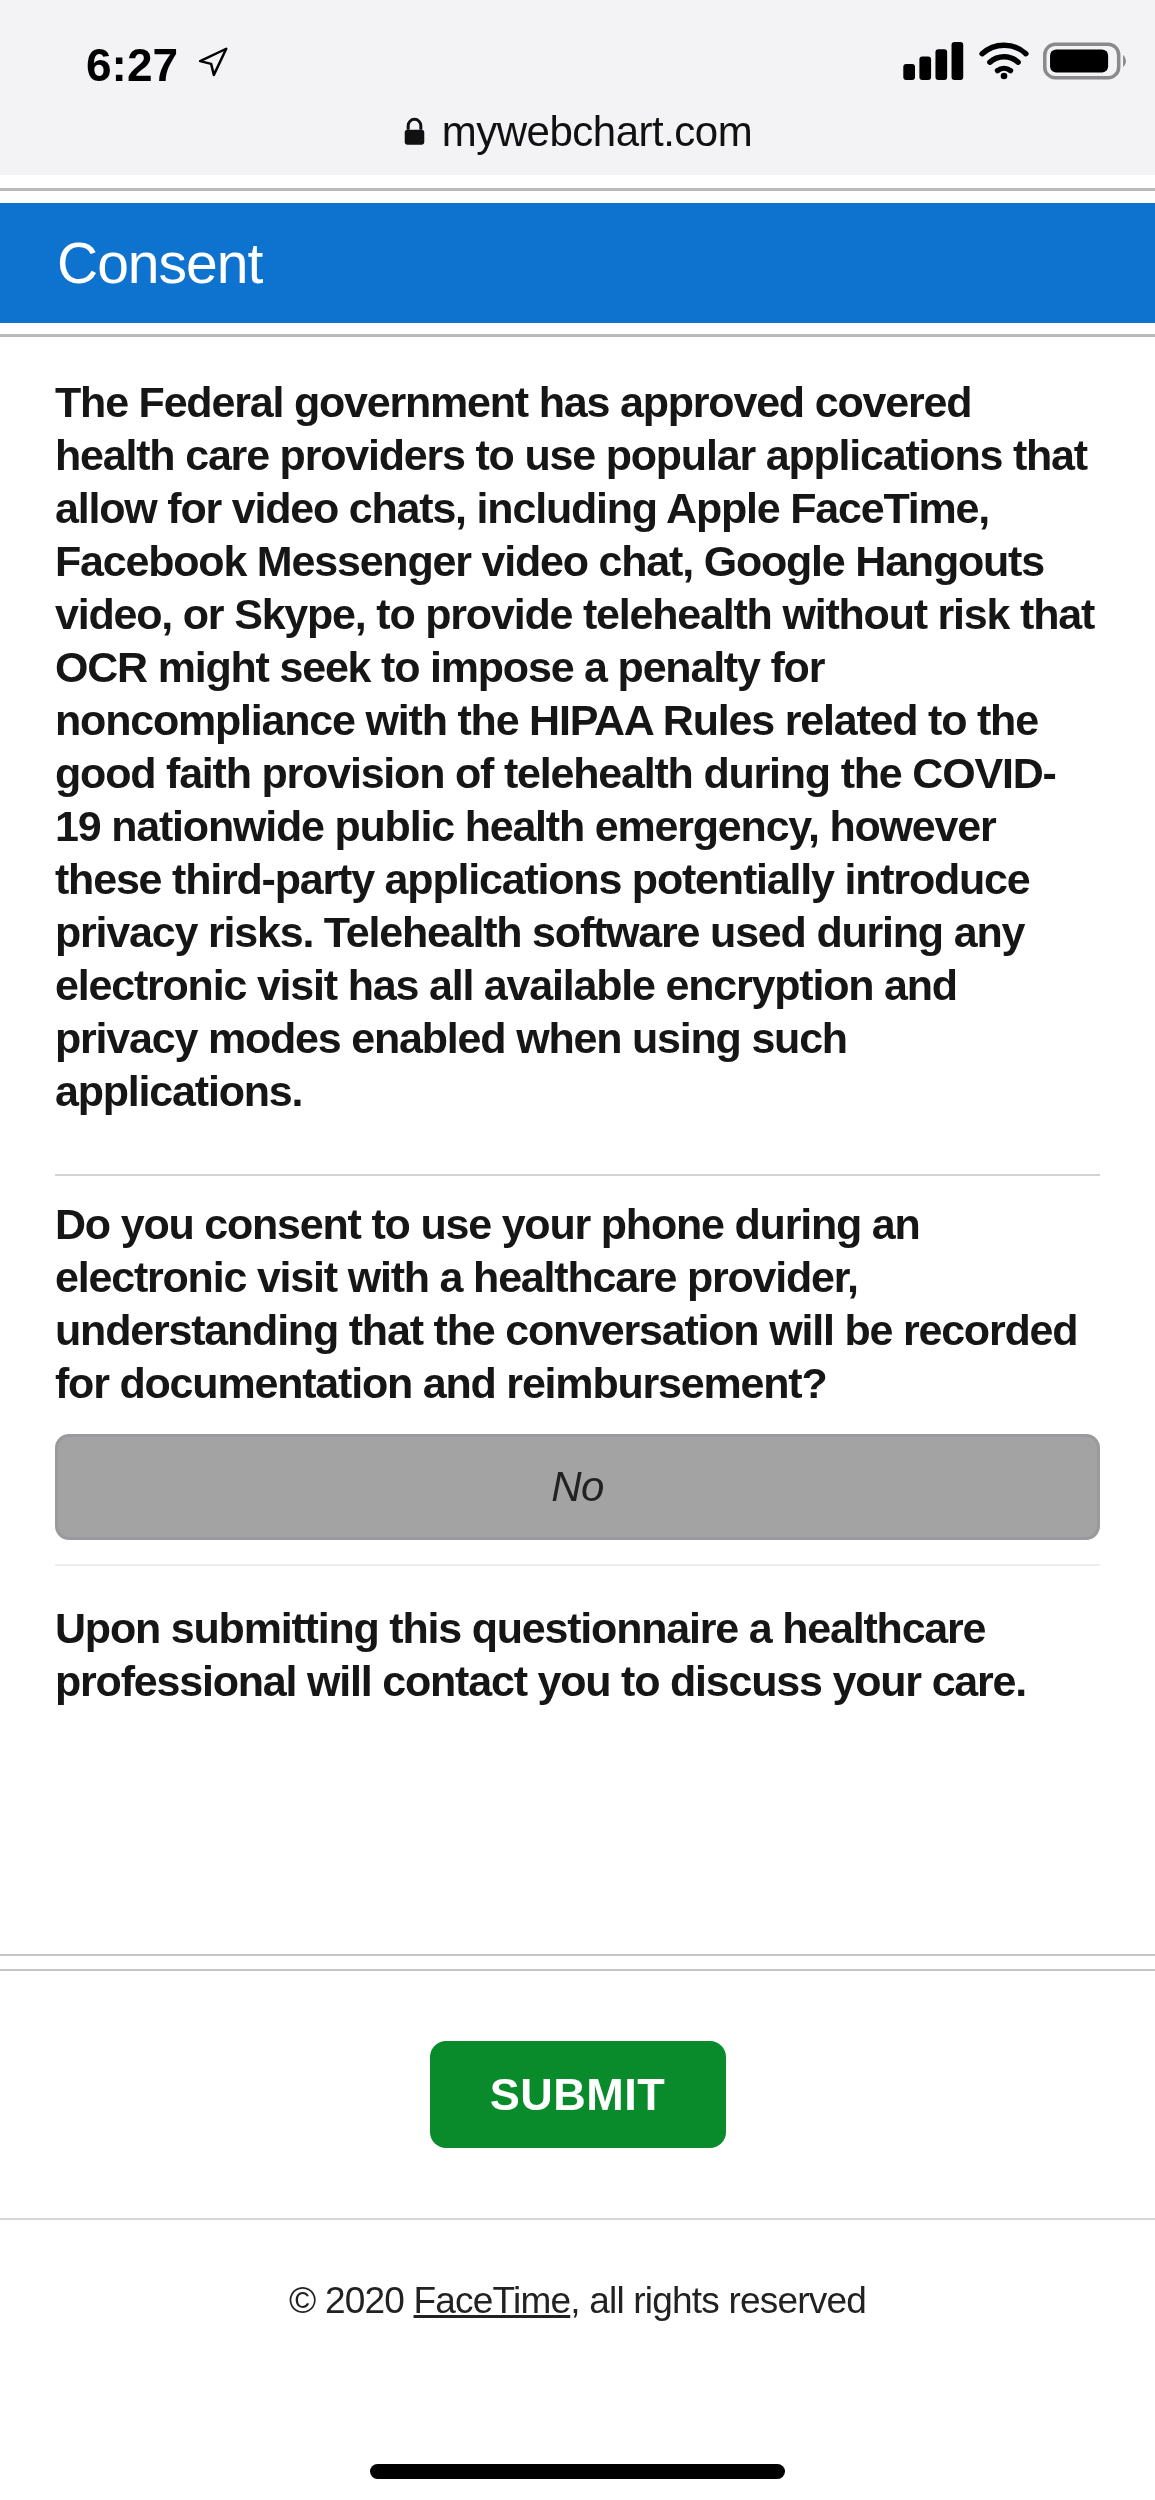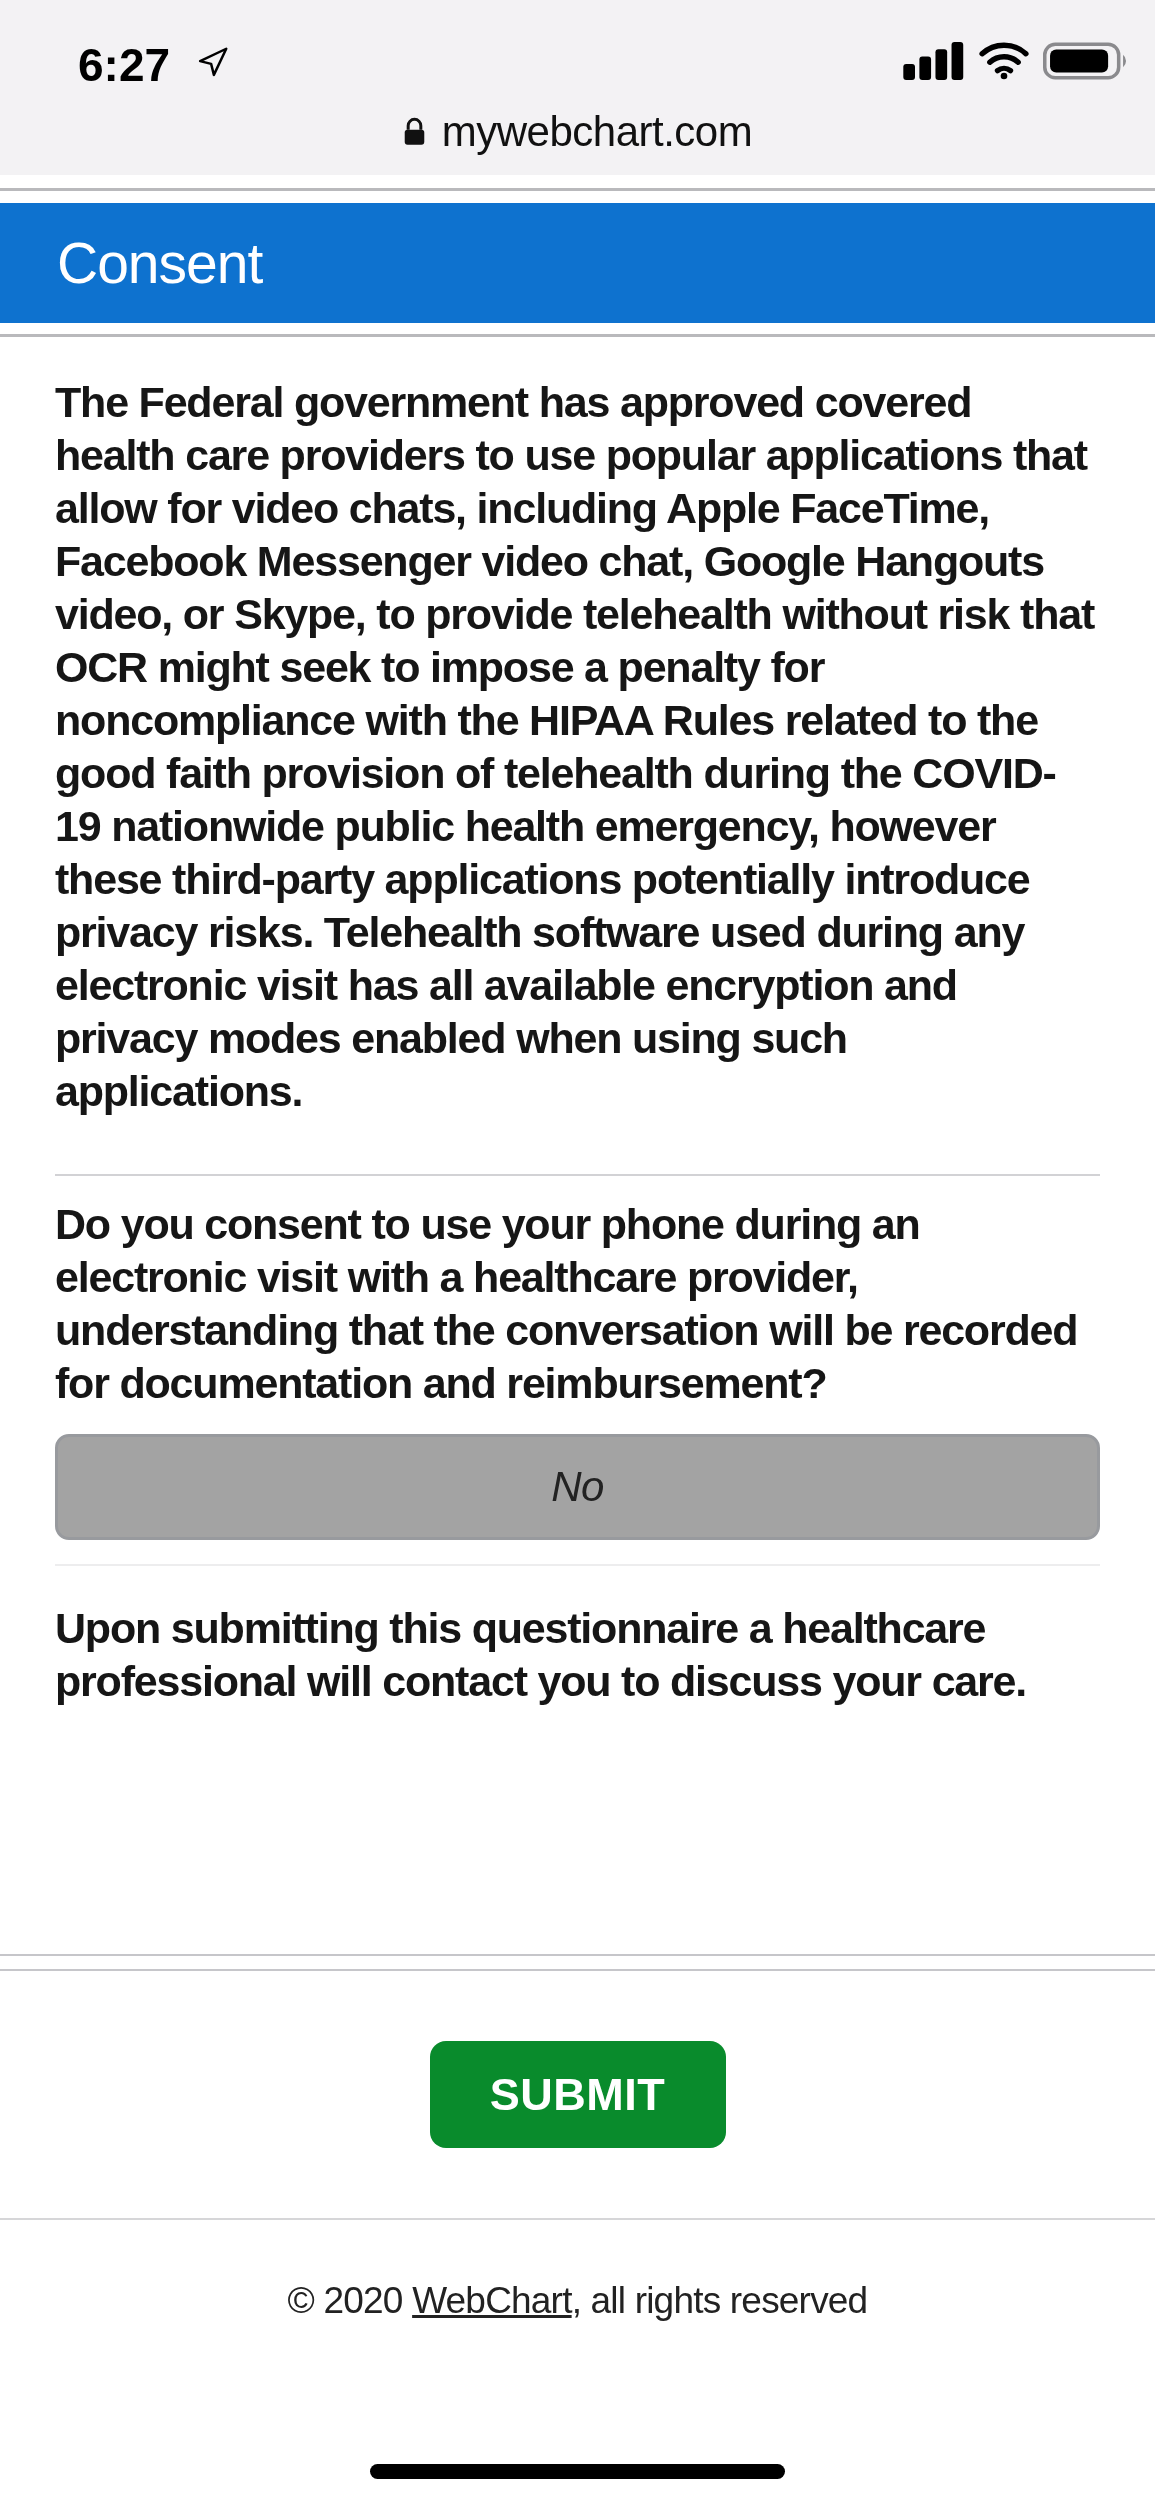--- a/index.html
+++ b/index.html
@@ -12,21 +12,21 @@
     --chrome-bg:#f3f2f4;
     --blue:#0e72cf;
     --btn-gray:#75787d;
     --btn-gray-border:#64676c;
     --no-border:#989a9e;
     --green:#098b2c;
     --ink:#161616;
   }
   
   .chrome{position:relative;width:100%;height:175px;background:var(--chrome-bg);}
-  .time{position:absolute;left:78px;top:38px;font-size:46px;font-weight:700;color:#000;letter-spacing:0;}
+  .time{position:absolute;left:86px;top:38px;font-size:46px;font-weight:700;color:#000;letter-spacing:0;}
   .loc-arrow{position:absolute;left:196px;top:46px;}
   .status-icons{position:absolute;right:24px;top:42px;display:flex;align-items:center;gap:14px;}
   .url-row{position:absolute;left:0;right:0;top:104px;height:56px;display:flex;align-items:center;justify-content:center;gap:16px;}
   .url-text{font-size:42px;color:#111;letter-spacing:-0.5px;}
   
   .w13{height:13px;background:#fff;}
   .w11{height:11px;background:#fff;}
   .w12{height:12px;background:#fff;}
   .hair{height:3px;background:#b9b9bc;}
   .hair2{height:2px;background:#c6c6ca;}
@@ -162,16 +162,16 @@
 <div class="w13"></div>
 <div class="hair2"></div>
 
 <div class="submit-wrap">
   <button class="submit-btn">SUBMIT</button>
 </div>
 
 <div class="footer-divider"></div>
 
 <div class="footer-text">
-  <span>© 2020 </span><a href="#">WebChart</a><span>, all rights reserved</span>
+  <span>© 2020 </span><a href="#">FaceTime</a><span>, all rights reserved</span>
 </div>
 
 <div class="home-indicator"></div>
 
 </body></html>

